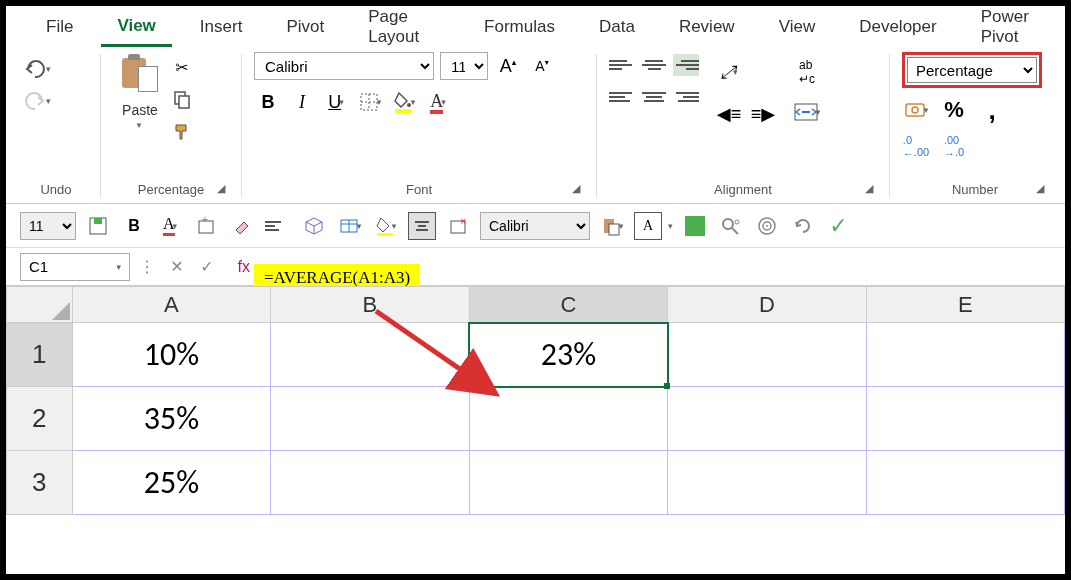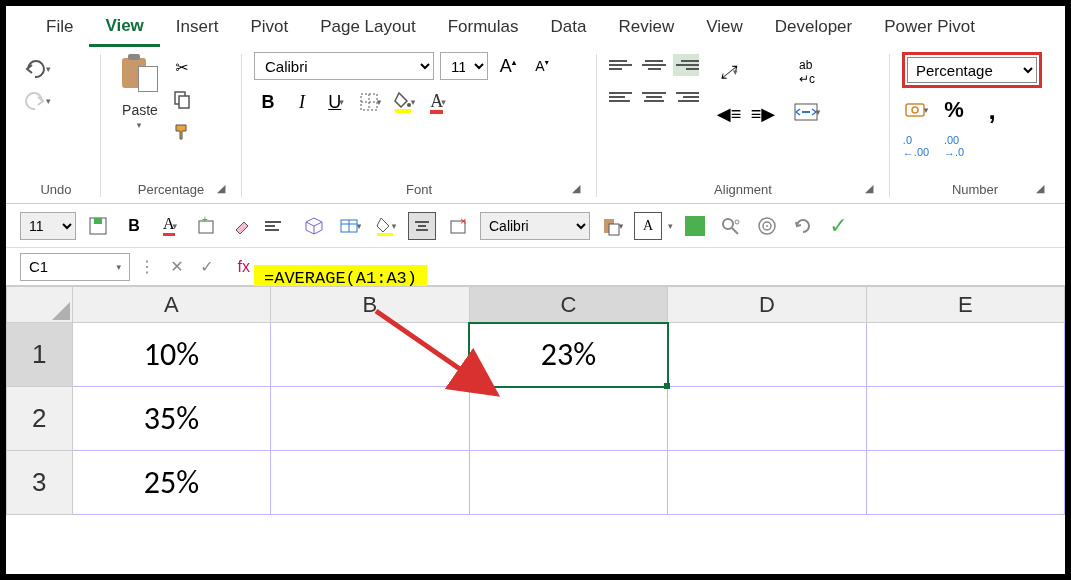--- a/index.html
+++ b/index.html
@@ -1,19 +1,19 @@
 <!DOCTYPE html>
 <html><head>
 <meta charset="utf-8">
 <style>
 * { box-sizing: border-box; margin: 0; padding: 0; font-family: "Segoe UI", Arial, sans-serif; }
 body { background: #000; width: 1071px; height: 580px; overflow: hidden; }
 .app { background: #fff; position: absolute; top: 6px; left: 6px; right: 6px; bottom: 6px; display: flex; flex-direction: column; }
 
-.menubar { display: flex; gap: 0; padding: 6px 0 0 24px; height: 40px; align-items: center; }
+.menubar { display: flex; gap: 12px; padding: 6px 0 0 24px; height: 40px; align-items: center; }
 .menubar .item { padding: 4px 16px 8px; font-size: 17px; color: #333; cursor: pointer; }
 .menubar .item.active { color: #0f703b; border-bottom: 3px solid #0f703b; font-weight: 600; }
 
 .ribbon { display: flex; border-bottom: 1px solid #ccc; padding: 4px 10px 2px 14px; height: 158px; gap: 6px; }
 .group { display: flex; flex-direction: column; justify-content: space-between; border-right: none; padding: 0 4px; position: relative; }
 .group-label { text-align: center; font-size: 13px; color: #555; padding: 2px 0 4px; }
 .group-body { flex: 1; display: flex; align-items: flex-start; gap: 4px; }
 .dialog-launcher { position: absolute; bottom: 5px; right: 2px; width: 14px; height: 14px; font-size: 11px; color: #666; }
 
 
@@ -63,21 +63,21 @@
 .qat-ic { width: 28px; height: 28px; display: flex; align-items: center; justify-content: center; cursor: pointer; }
 .qat-ic.boxed { border: 1px solid #555; }
 .qat-font { width: 110px; height: 28px; border: 1px solid #aaa; font-size: 14px; padding: 2px 4px; }
 .green-sq { width: 20px; height: 20px; background: #4caf50; }
 
 
 .fbar { display: flex; align-items: center; height: 38px; border-bottom: 1px solid #ccc; padding: 0 14px; gap: 4px; }
 .namebox { width: 110px; height: 28px; border: 1px solid #aaa; font-size: 15px; padding: 2px 8px; display: flex; align-items: center; justify-content: space-between; }
 .fbar-ic { width: 26px; height: 26px; display: flex; align-items: center; justify-content: center; color: #888; font-size: 16px; cursor: pointer; }
 .fx { font-family: Georgia,serif; color: #be185d; justify-content: flex-end; }
-.formula-in { flex: 0 0 auto; background: #ffff00; padding: 4px 10px; font-size: 17px; font-family: Liberation Mono, monospace; border: none; outline: none; margin-top: 23px; }
+.formula-in { flex: 0 0 auto; background: #ffff00; padding: 4px 10px; font-size: 17px; font-family: Liberation Serif, serif; border: none; outline: none; margin-top: 23px; }
 
 
 .grid-area { position: relative; flex: 1; overflow: hidden; }
 .grid-table { border-collapse: collapse; width: 100%; }
 .corner { width: 66px; height: 36px; background: #f0f0f0; border: 1px solid #ccc; position: relative; }
 .corner::after { content: ""; position: absolute; right: 2px; bottom: 2px; width: 0; height: 0; border-right: 18px solid #b0b0b0; border-top: 18px solid transparent; }
 .colh { background: #f0f0f0; border: 1px solid #ccc; text-align: center; font-size: 22px; height: 36px; font-weight: normal; color: #333; }
 .colh.sel { background: #d8d8d8; }
 .rowh { background: #f0f0f0; border: 1px solid #ccc; text-align: center; font-size: 26px; width: 66px; height: 64px; font-weight: normal; color: #333; }
 .rowh.sel { background: #d8d8d8; }

